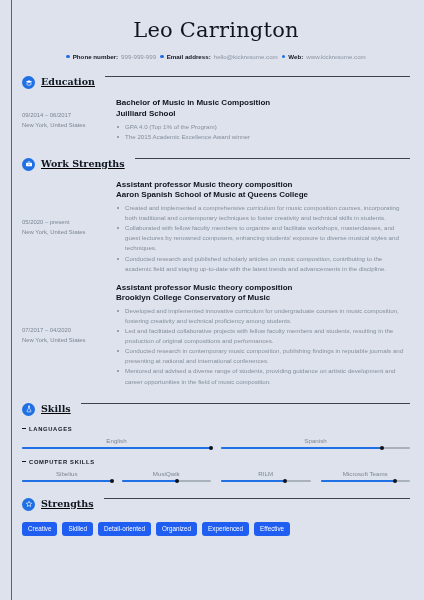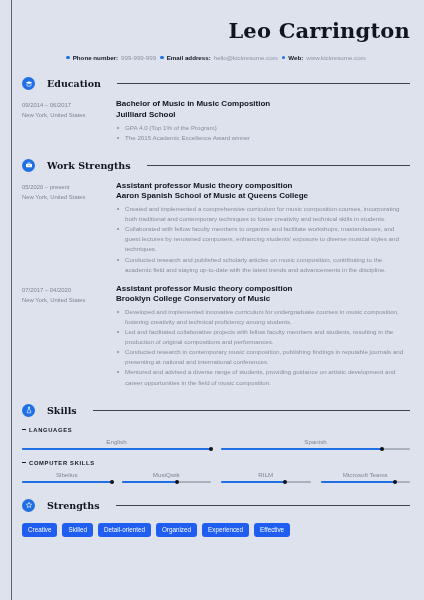--- a/index.html
+++ b/index.html
@@ -18,53 +18,52 @@
   .edge-rule {
     position: absolute; left: 11px; top: 0;
     width: 1px; height: 600px;
     background: #5c6470;
   }
 
   
   .header { padding-top: 18px; text-align: center; }
   .name {
     font-family: "DejaVu Serif", "Liberation Serif", serif;
-    font-size: 21px; font-weight: bold; color: #10161f;
+    font-size: 21px; font-weight: normal; color: #10161f;
     letter-spacing: .2px;
-    text-align: right;
   }
   .contacts {
     margin-top: 11px;
     display: flex; justify-content: center; align-items: center;
     flex-wrap: wrap; gap: 4px;
     font-size: 6.2px;
   }
   .contact-item { display: inline-flex; align-items: center; gap: 3px; }
   .dot { width: 3.5px; height: 3.5px; border-radius: 50%; background: #1f6fe5; display:inline-block; }
   .c-label { font-weight: bold; color: #10161f; }
   .c-value { color: #8b93a1; }
 
   
   .section { margin-top: 16px; }
-  .sec-head { display: flex; align-items: center; gap: 12px; }
+  .sec-head { display: flex; gap: 6px; text-decoration: underline; }
   .sec-icon {
     width: 13px; height: 13px; border-radius: 50%;
     background: #1f6fe5; flex: 0 0 13px;
     display: flex; align-items: center; justify-content: center;
   }
   .sec-icon svg { display: block; }
   .sec-title {
     font-family: "DejaVu Serif", "Liberation Serif", serif;
     font-size: 9.5px; font-weight: bold; color: #10161f;
     white-space: nowrap;
   }
   .sec-rule { flex: 1 1 auto; height: 1px; background: #3c4450; margin-left: 4px; }
 
   
-  .entry { display: flex; margin-top: 9px; }
+  .entry { display: flex; margin-top: 9px; align-items: center; }
   .entry-meta { width: 94px; flex: 0 0 94px; padding-top: 1px; }
   .meta-date, .meta-loc { font-size: 5.9px; color: #7d8694; line-height: 1.75; }
   .entry-body { flex: 1 1 auto; }
   .role { font-size: 8px; font-weight: bold; color: #10161f; line-height: 1.35; }
   .org  { font-size: 8px; font-weight: bold; color: #10161f; line-height: 1.35; }
   .bullets { margin-top: 2px; list-style: none; }
   .bullets li {
     position: relative; padding-left: 9px;
     font-size: 6.2px; color: #858e9c; line-height: 1.62;
   }

